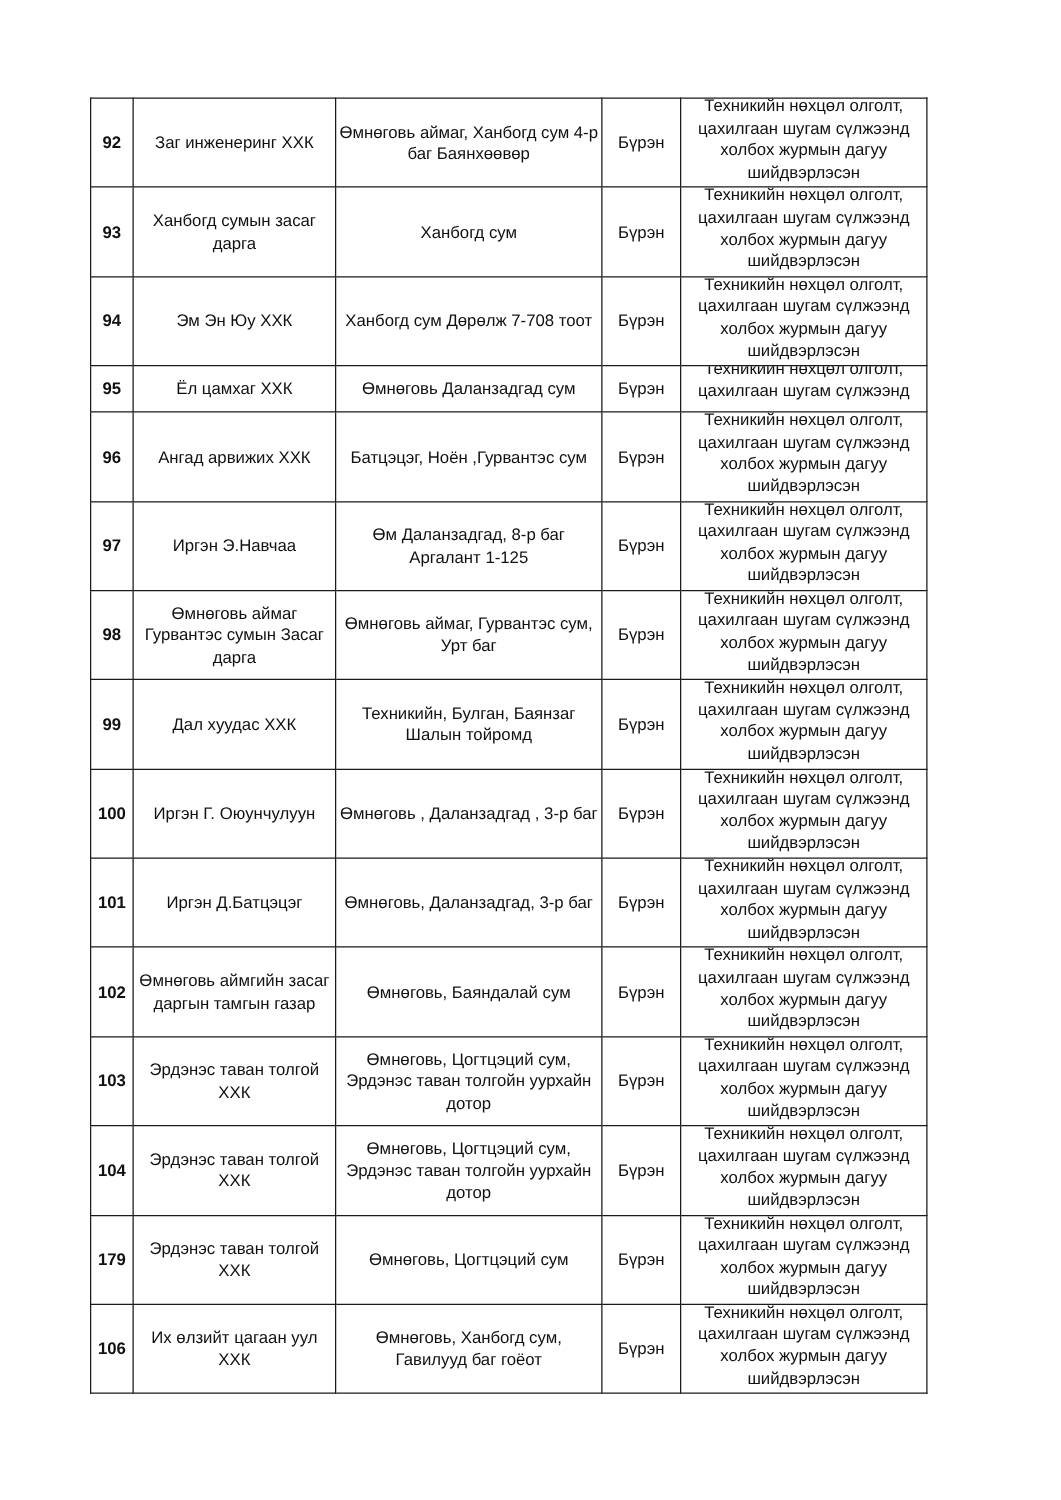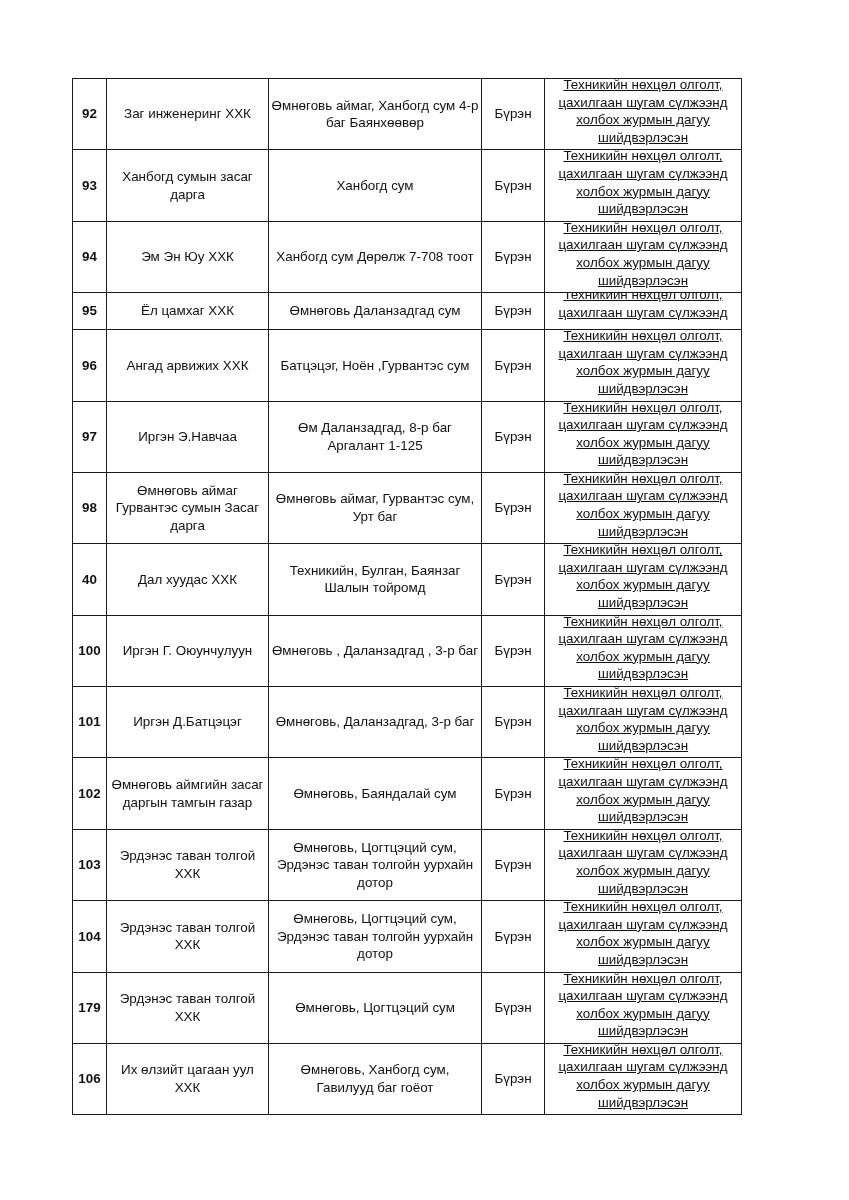--- a/index.html
+++ b/index.html
@@ -45,21 +45,20 @@
     col.c-desc { width: 197px; }
     tr.r-tall td { height: 67px; }
     tr.r-short td { height: 34px; }
     td.desc {
       vertical-align: top;
       padding-top: 0;
     }
     td.desc .desc-inner {
       position: relative;
       top: -3px;
-      text-decoration: underline;
     }
     tr.r-short td.desc .desc-inner {
       top: -7px;
       height: 36px;
       overflow: hidden;
     }
     td.no { padding: 0; font-weight: bold; }
   </style>
 </head>
 <body>
@@ -131,21 +130,21 @@
         <tr class="r-tall">
           <td class="no">98</td>
           <td class="name">Өмнөговь аймаг Гурвантэс сумын Засаг дарга</td>
           <td class="addr">Өмнөговь аймаг, Гурвантэс сум, Урт баг</td>
           <td class="status">Бүрэн</td>
           <td class="desc">
             <div class="desc-inner">Техникийн нөхцөл олголт, цахилгаан шугам сүлжээнд холбох журмын дагуу шийдвэрлэсэн</div>
           </td>
         </tr>
         <tr class="r-tall">
-          <td class="no">40</td>
+          <td class="no">99</td>
           <td class="name">Дал хуудас ХХК</td>
           <td class="addr">Техникийн, Булган, Баянзаг Шалын тойромд</td>
           <td class="status">Бүрэн</td>
           <td class="desc">
             <div class="desc-inner">Техникийн нөхцөл олголт, цахилгаан шугам сүлжээнд холбох журмын дагуу шийдвэрлэсэн</div>
           </td>
         </tr>
         <tr class="r-tall">
           <td class="no">100</td>
           <td class="name">Иргэн Г. Оюунчулуун</td>

